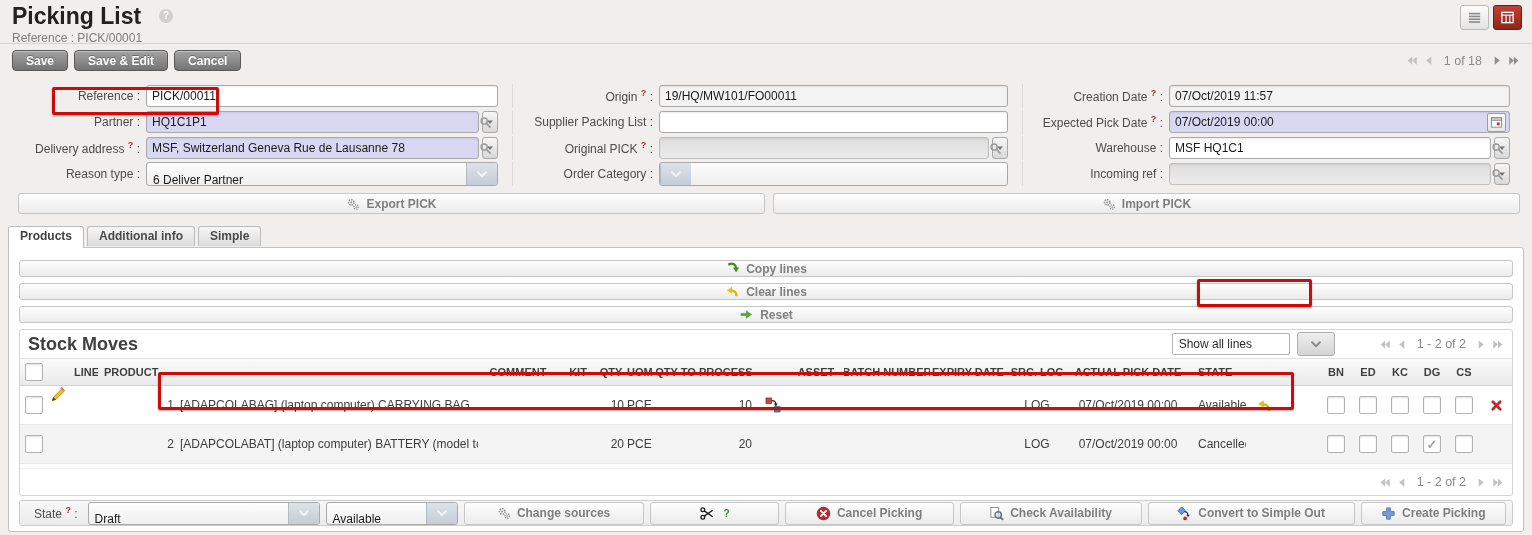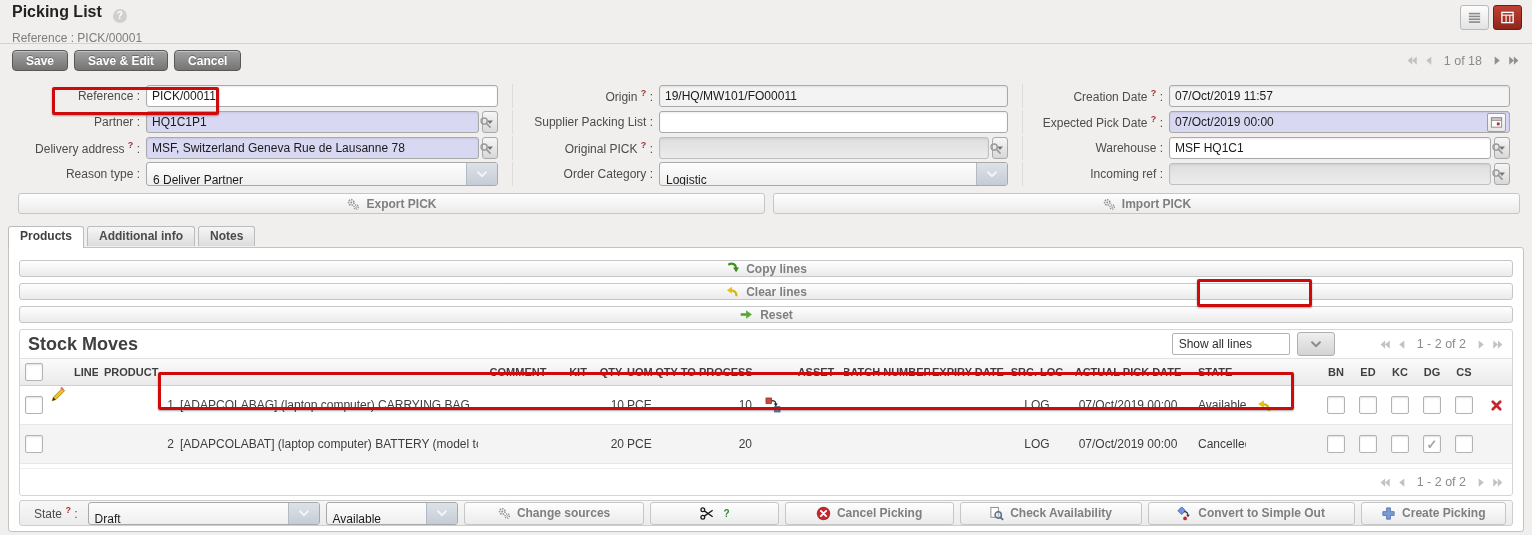--- a/index.html
+++ b/index.html
@@ -2,21 +2,21 @@
 <html><head>
 <meta charset="utf-8">
 <style>
   html,body{margin:0;padding:0;}
   body{width:1532px;height:535px;overflow:hidden;position:relative;
        background:#f0efee;font-family:"Liberation Sans",sans-serif;font-size:12px;color:#4c4c4c;}
   svg{display:block;}
   
   .hdr{padding:3px 10px 0 12px;border-bottom:1px solid #d3d3d3;height:44px;box-sizing:border-box;}
   .hdr-top{display:flex;align-items:flex-start;}
-  .title{font-size:16px;color:#222;margin:0 11px 0 0;}
+  .title{font-size:23px;color:#222;margin:0 18px 0 0;}
   .badge{display:inline-block;width:14px;height:14px;border-radius:50%;background:#cfcfcf;color:#fff;
          font-size:10px;font-weight:bold;text-align:center;line-height:14px;margin-top:6px;}
   .subtitle{color:#7d7d7d;font-size:12px;margin-top:1px;}
   .vbtns{margin-left:auto;display:flex;gap:4px;margin-top:2px;}
   .vbtn{width:27px;height:23px;border:1px solid #b9b9b9;border-radius:3px;
         background:linear-gradient(#fdfdfd,#e3e3e3);display:flex;align-items:center;justify-content:center;}
   .vbtn.red{background:linear-gradient(#bf4234,#8f261a);border-color:#6d1d14;}
   
   .tbar{display:flex;align-items:center;margin:6px 12px 0 12px;}
   .btn-dark{background:linear-gradient(#a2a2a2,#747474);border:1px solid #585858;border-radius:4px;color:#fff;
@@ -384,21 +384,20 @@
               <use href="#s-chev"></use>
             </svg>
           </span>
       </span>
     </span>
   </div>
   <div class="fcell sep">
     <span class="flabel"><span>Order Category</span> <span>:</span></span>
     <span class="fval">
       <span class="selectbox">
-        <span class="sval">Logistic</span>
         <span class="scap">
             <svg width="14" height="14">
               <use href="#s-chev"></use>
             </svg>
           </span>
       </span>
     </span>
   </div>
   <div class="fcell sep">
     <span class="flabel"><span>Incoming ref</span> <span>:</span></span>
@@ -431,21 +430,21 @@
           <use href="#s-gear"></use>
         </svg>
       </span>
     <span>Import PICK</span>
   </div>
 </div>
 
 <div class="tabs">
   <div class="tab active">Products</div>
   <div class="tab">Additional info</div>
-  <div class="tab">Notes</div>
+  <div class="tab">Simple</div>
 </div>
 
 <div class="panel">
 
   <div class="lines-toolbar">
     <div class="btn-light">
       <span>
           <svg width="15" height="15">
             <use href="#s-copy"></use>
           </svg>

